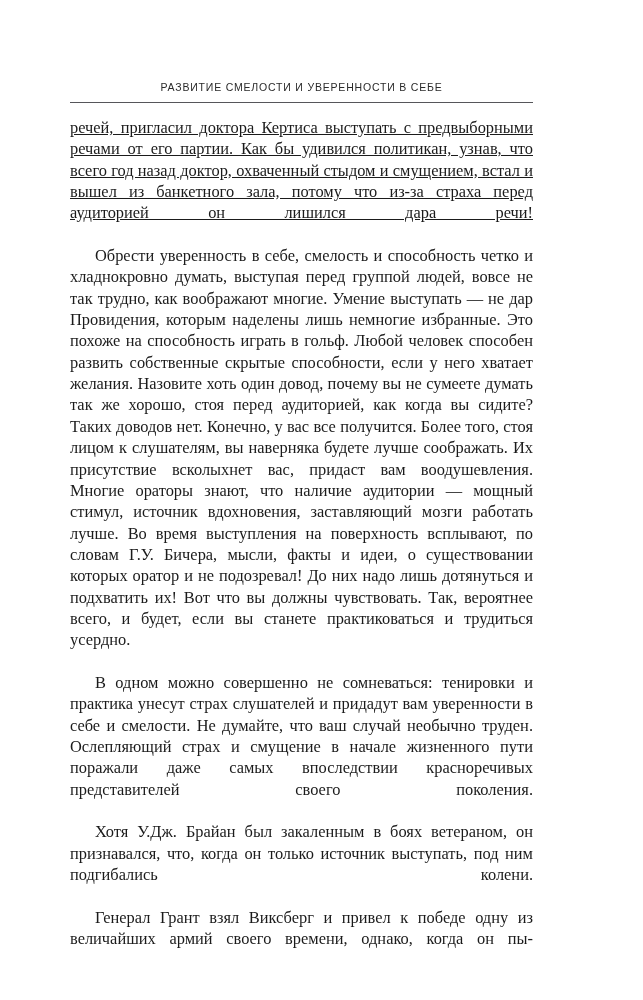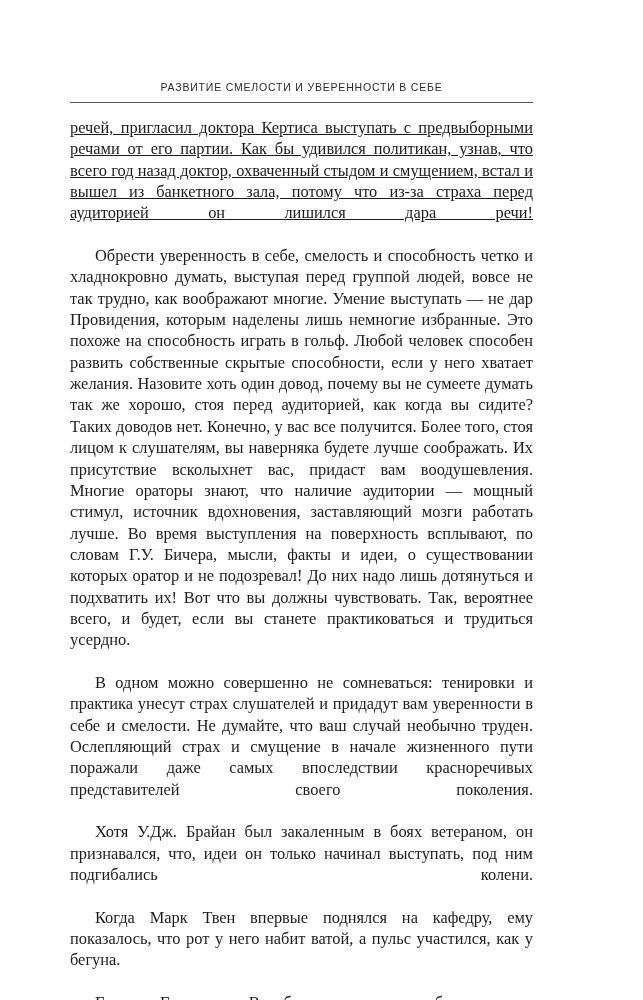--- a/index.html
+++ b/index.html
@@ -97,19 +97,18 @@
 <div class="page">
 
   <div class="running-head">РАЗВИТИЕ СМЕЛОСТИ И УВЕРЕННОСТИ В СЕБЕ</div>
 
   <div class="head-rule"></div>
 
   <div class="textblock">
     <p class="para first">речей, пригласил доктора Кертиса выступать с предвыбор­ными речами от его партии. Как бы удивился политикан, узнав, что всего год назад доктор, охваченный стыдом и смущением, встал и вышел из банкетного зала, потому что из-за страха перед аудиторией он лишился дара речи!</p>
     <p class="para">Обрести уверенность в себе, смелость и способность чет­ко и хладнокровно думать, выступая перед группой людей, вовсе не так трудно, как воображают многие. Умение вы­ступать — не дар Провидения, которым наделены лишь не­многие избранные. Это похоже на способность играть в гольф. Любой человек способен развить собственные скры­тые способности, если у него хватает желания. Назовите хоть один довод, почему вы не сумеете думать так же хоро­шо, стоя перед аудиторией, как когда вы сидите? Таких до­водов нет. Конечно, у вас все получится. Более того, стоя лицом к слушателям, вы наверняка будете лучше соображать. Их присутствие всколыхнет вас, придаст вам воодушевления. Многие ораторы знают, что наличие аудитории — мощный стимул, источник вдохновения, заставляющий мозги рабо­тать лучше. Во время выступления на поверхность всплы­вают, по словам Г.У. Бичера, мысли, факты и идеи, о суще­ствовании которых оратор и не подозревал! До них надо лишь дотянуться и подхватить их! Вот что вы должны чув­ствовать. Так, вероятнее всего, и будет, если вы станете практиковаться и трудиться усердно.</p>
     <p class="para">В одном можно совершенно не сомневаться: тениров­ки и практика унесут страх слушателей и придадут вам уверенности в себе и смелости. Не думайте, что ваш слу­чай необычно труден. Ослепляющий страх и смущение в начале жизненного пути поражали даже самых впослед­ствии красноречивых представителей своего поколения.</p>
-    <p class="para">Хотя У.Дж. Брайан был закаленным в боях ветераном, он признавался, что, идеи он только начинал выступать, под ним подгибались колени.</p>
-    <p class="para">Когда Марк Твен впервые поднялся на кафедру, ему показалось, что рот у него набит ватой, а пульс участился, как у бегуна.</p>
+    <p class="para">Хотя У.Дж. Брайан был закаленным в боях ветераном, он признавался, что, когда он только источник выступать, под ним подгибались колени.</p>
     <p class="para">Генерал Грант взял Виксберг и привел к победе одну из величайших армий своего времени, однако, когда он пы-</p>
   </div>
 
 
 </div>
 
 </body></html>

